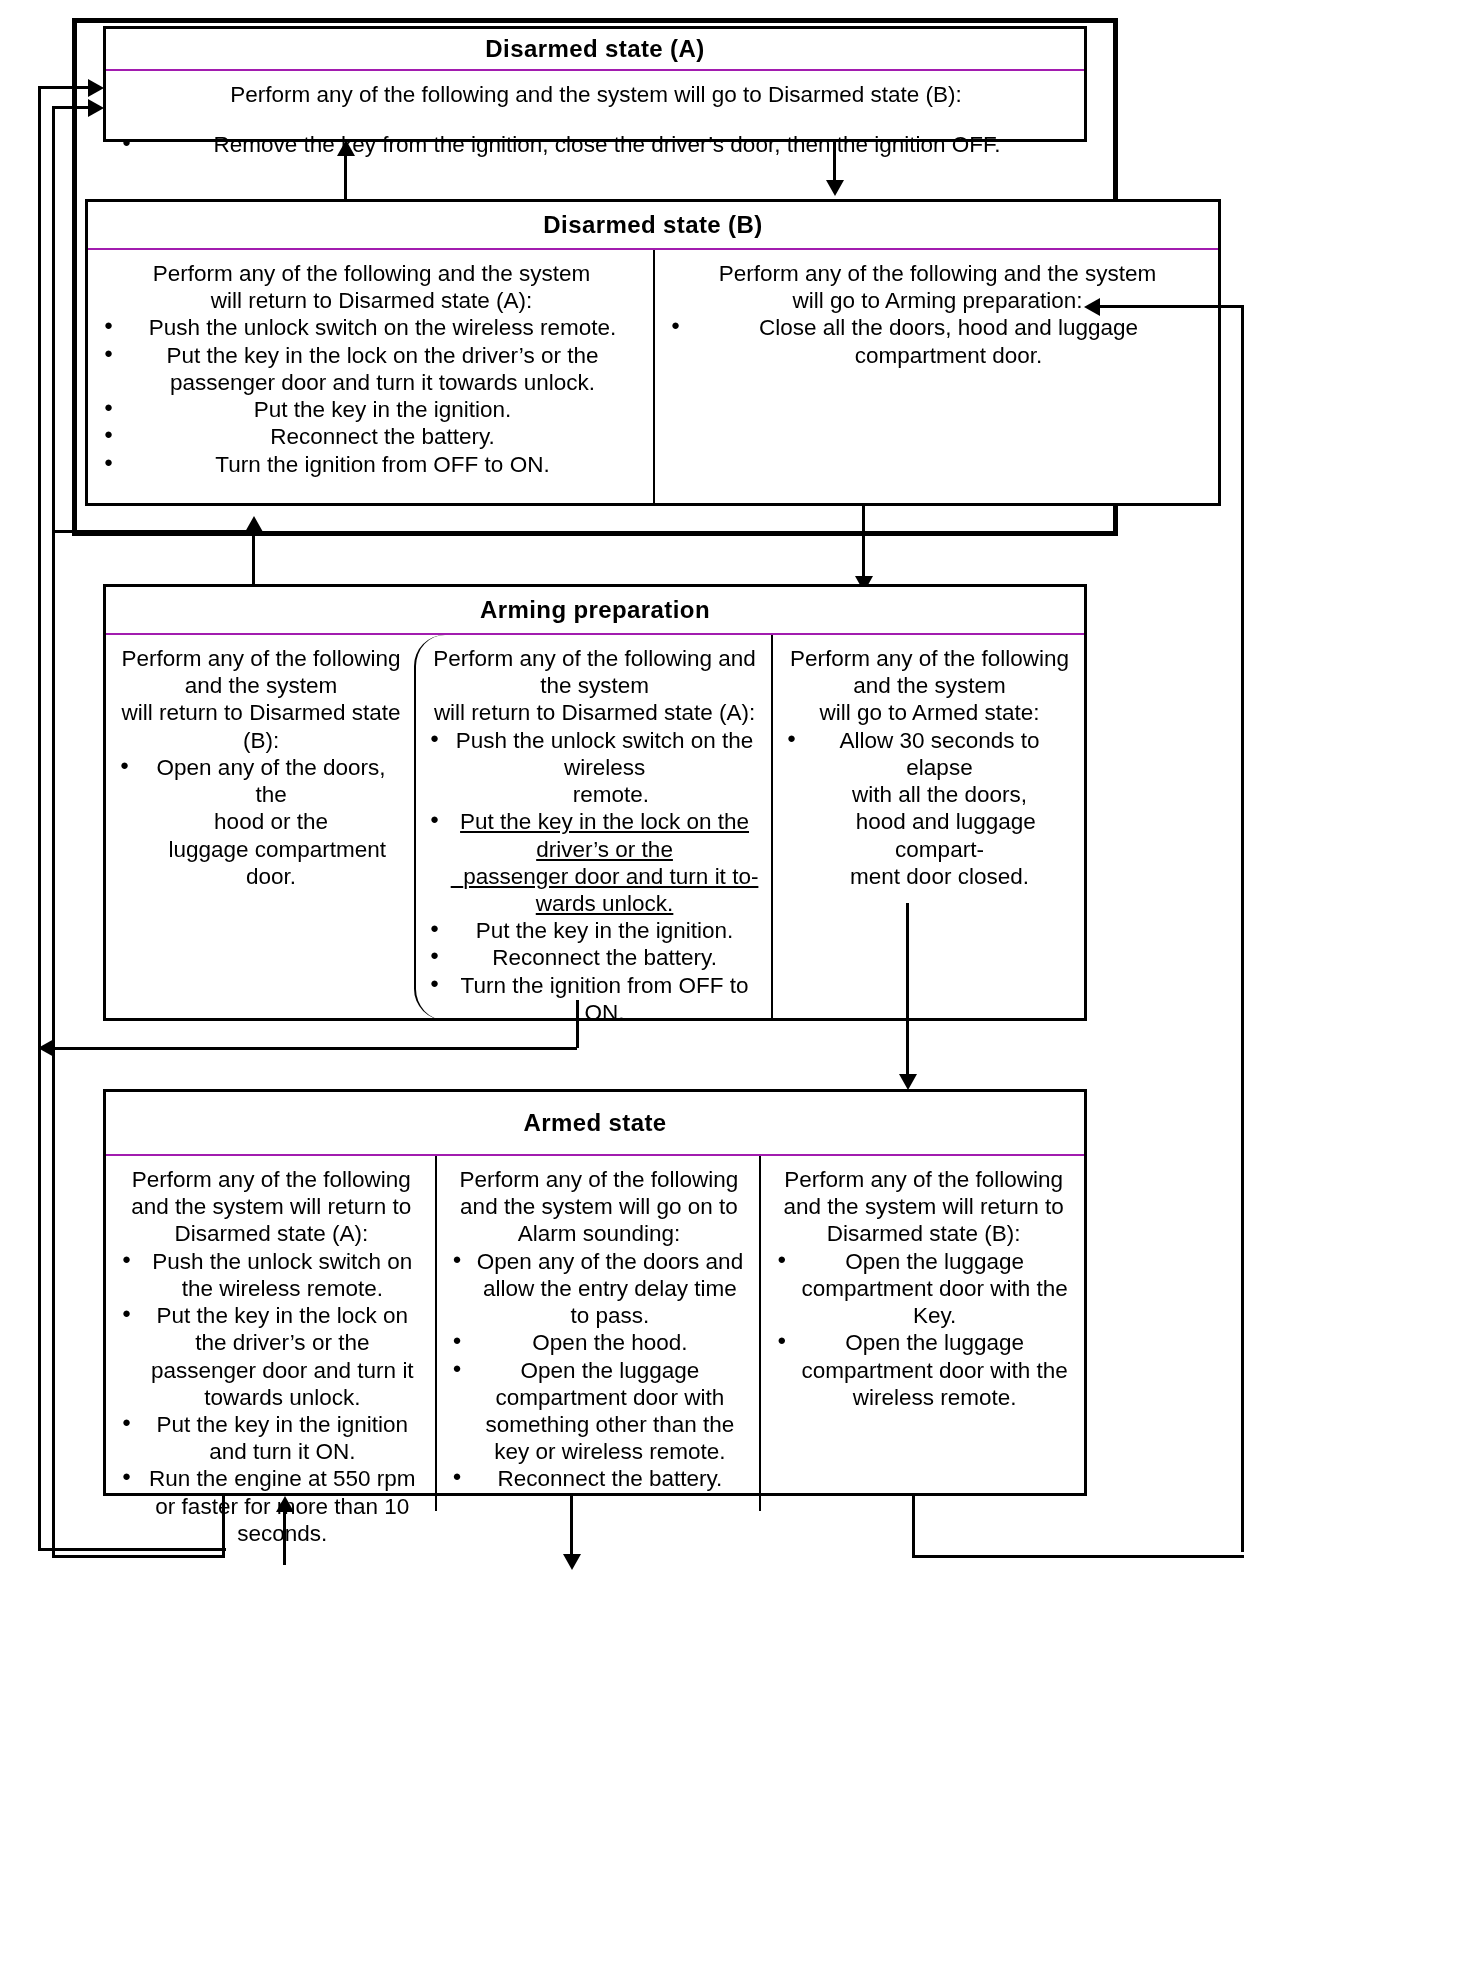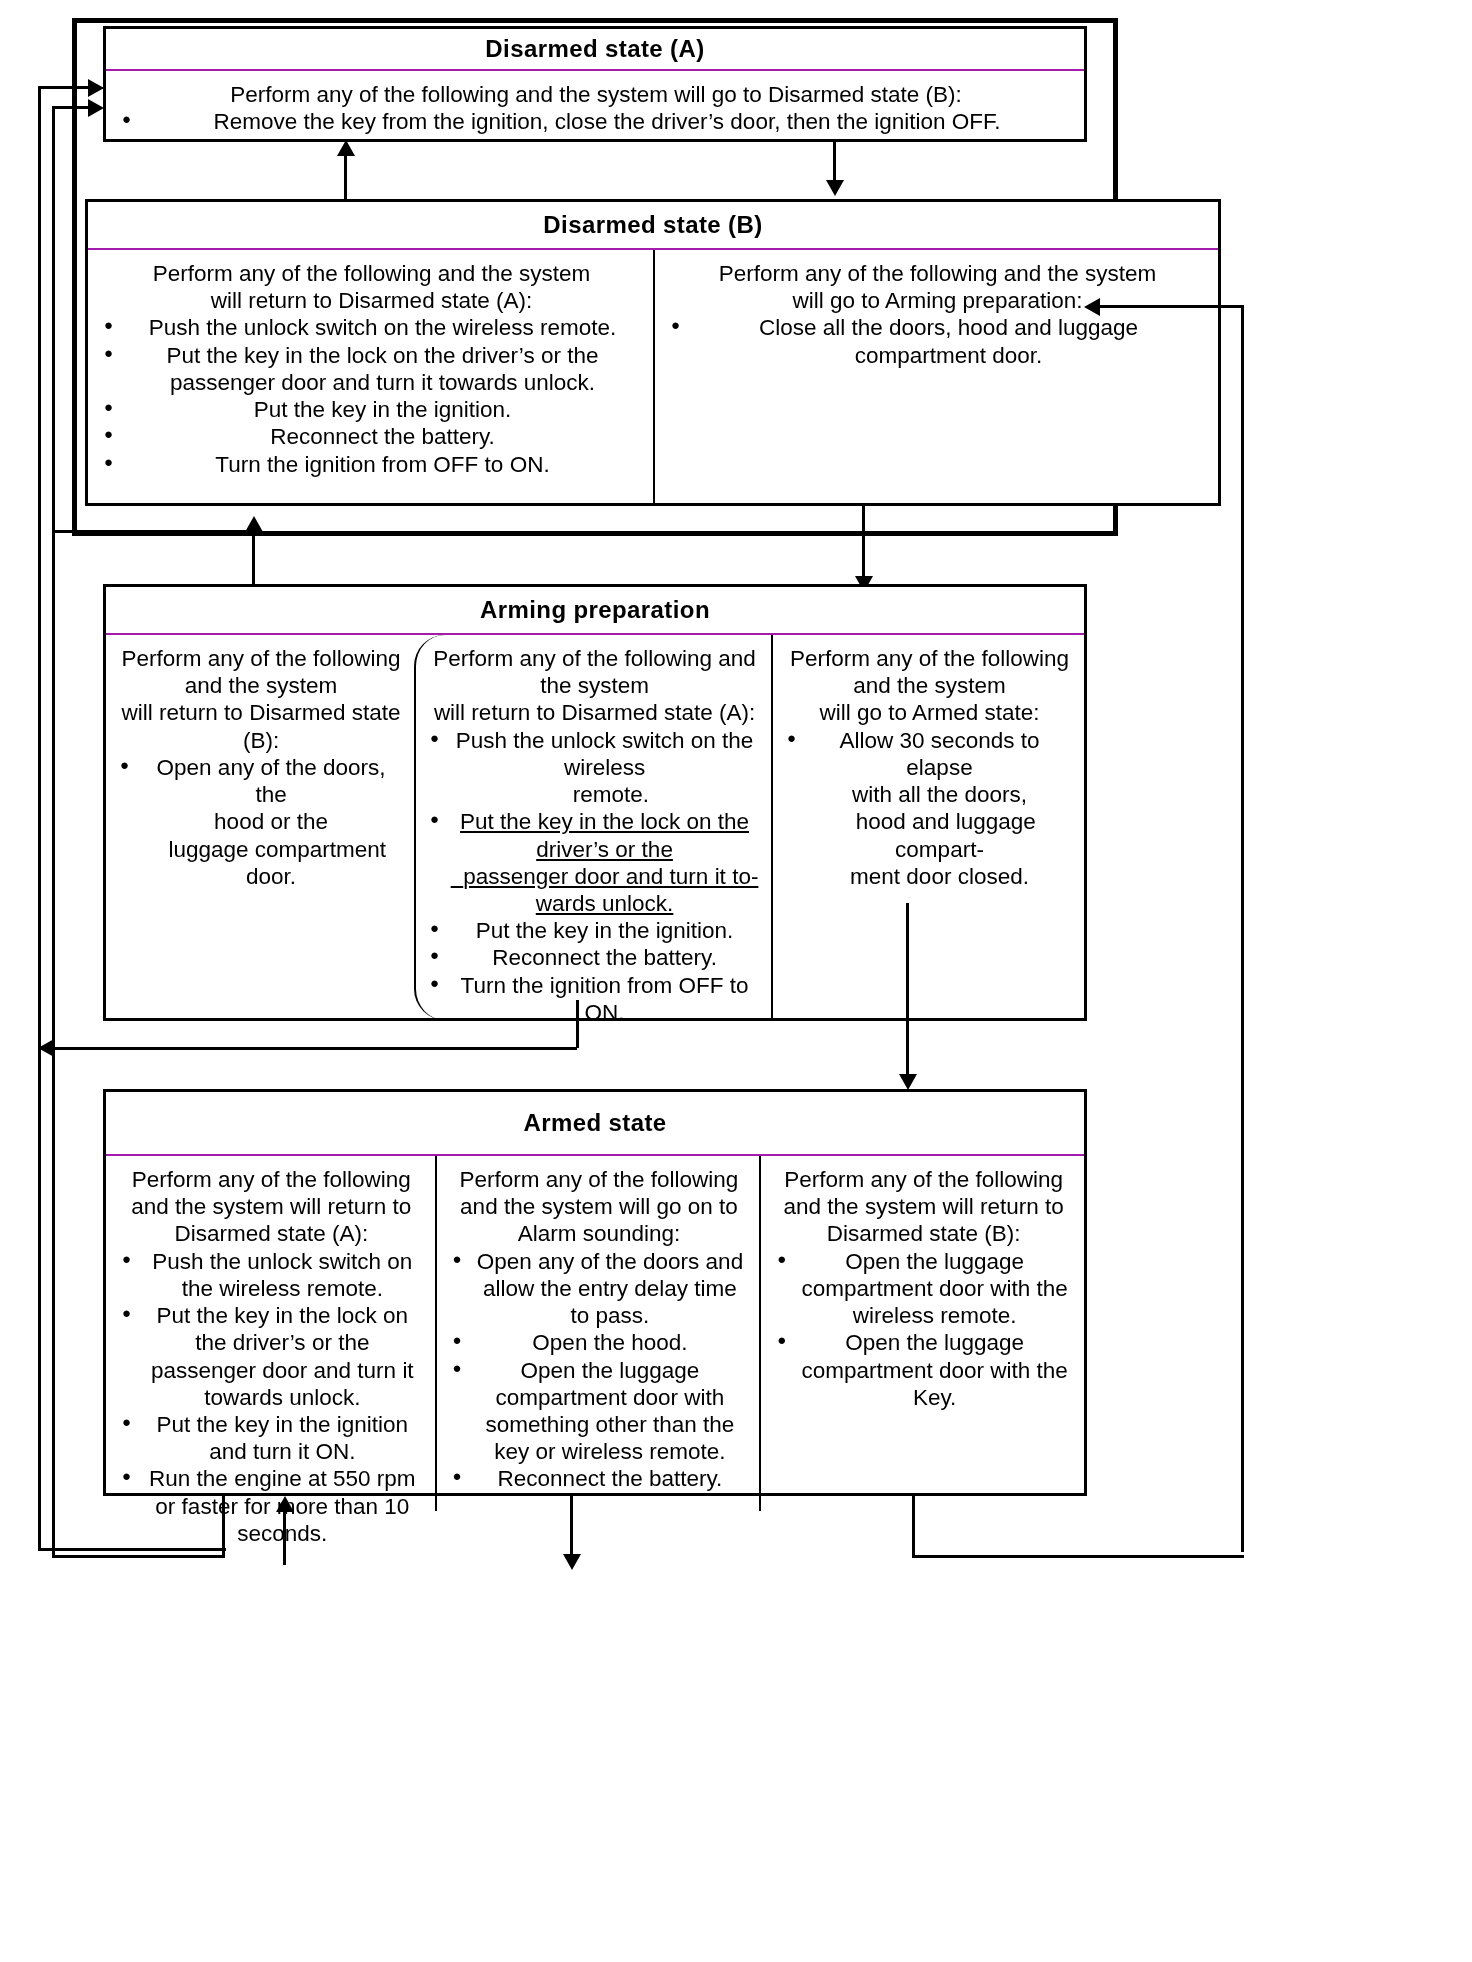--- a/index.html
+++ b/index.html
@@ -124,21 +124,21 @@
 <div id="canvas">
 
   <div id="outer-frame" style="left:72px; top:18px; width:1046px; height:518px;"></div>
 
   <div class="state-box" id="box-disarmed-a" style="left:103px; top:26px; width:984px; height:116px;">
     <div class="state-title" style="height:42px;">Disarmed state (A)</div>
     <div class="cols" style="height:70px;">
       <div class="col" style="width:100%;">
         <div class="lead" style="white-space: pre-wrap;">Perform any of the following and the system will go to Disarmed state (B):</div>
         <ul class="bl">
-          <li style="white-space: pre-wrap;">Remove the key from the ignition, close the driver’s door, then the ignition OFF.</li>
+          <li style="white-space: pre-wrap; margin-top: 23px;">Remove the key from the ignition, close the driver’s door, then the ignition OFF.</li>
         </ul>
       </div>
     </div>
   </div>
 
   <div class="ln vline" style="left:833px; top:142px; height:44px;"></div>
   <div class="arrow arrow-down" style="left:826px; top:180px;"></div>
 
   <div class="ln vline" style="left:344px; top:155px; height:45px;"></div>
   <div class="arrow arrow-up" style="left:337px; top:140px;"></div>
@@ -256,22 +256,22 @@
           <li style="white-space: pre-wrap;">Open the hood.</li>
           <li style="white-space: pre-wrap;">Open the luggage compartment door with something other than the key or wireless remote.</li>
           <li style="white-space: pre-wrap;">Reconnect the battery.</li>
         </ul>
       </div>
       <div class="col" style="width:33.2%;">
         <div class="lead" style="white-space: pre-wrap;">Perform any of the following
 and the system will return to
 Disarmed state (B):</div>
         <ul class="bl">
+          <li style="white-space: pre-wrap;">Open the luggage compartment door with the Key.</li>
           <li style="white-space: pre-wrap;">Open the luggage compartment door with the wireless remote.</li>
-          <li style="white-space: pre-wrap;">Open the luggage compartment door with the Key.</li>
         </ul>
       </div>
     </div>
   </div>
 
   <div class="ln vline" style="left:283px; top:1510px; height:55px;"></div>
   <div class="arrow arrow-up" style="left:276px; top:1496px;"></div>
 
   <div class="ln vline" style="left:222px; top:1496px; height:62px;"></div>
   <div class="ln hline" style="left:52px; top:1555px; width:173px;"></div>

